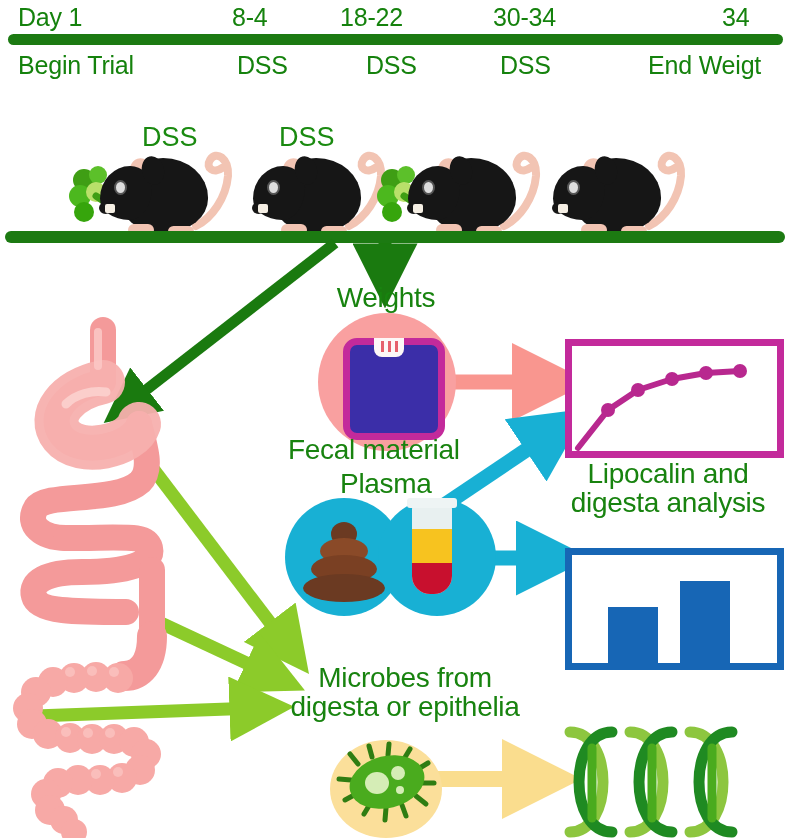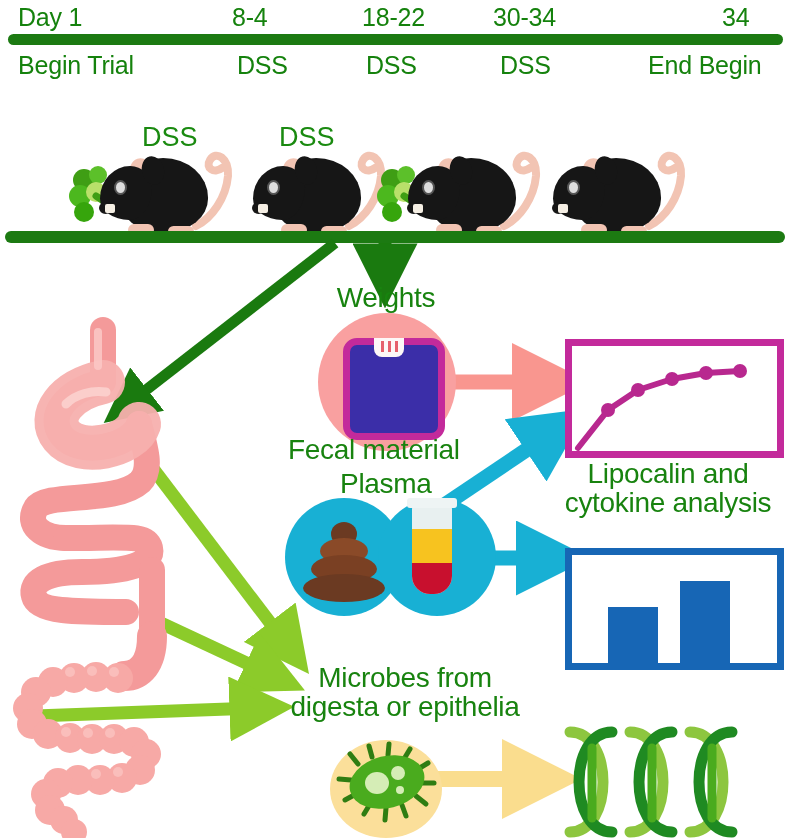--- a/index.html
+++ b/index.html
@@ -81,29 +81,29 @@
 </head>
 <body>
 
 <div class="stage">
 
   <div>
     <div class="tl-bar"></div>
 
     <div class="tl-top-label" style="left:18px">Day 1</div>
     <div class="tl-top-label" style="left:232px">8-4</div>
-    <div class="tl-top-label" style="left:362px">18-22</div>
+    <div class="tl-top-label" style="left:340px">18-22</div>
     <div class="tl-top-label" style="left:493px">30-34</div>
     <div class="tl-top-label" style="left:722px">34</div>
 
     <div class="tl-bot-label" style="left:18px">Begin Trial</div>
     <div class="tl-bot-label" style="left:237px">DSS</div>
     <div class="tl-bot-label" style="left:366px">DSS</div>
     <div class="tl-bot-label" style="left:500px">DSS</div>
-    <div class="tl-bot-label" style="left:648px">End Begin</div>
+    <div class="tl-bot-label" style="left:648px">End Weigt</div>
   </div>
 
   <div class="dss-tag" style="left:142px;top:122px">DSS</div>
   <div class="dss-tag" style="left:279px;top:122px">DSS</div>
 
   <div class="mouse" style="left:92px;top:136px">
     <svg class="broc" viewBox="0 0 48 58">
       <circle cx="14" cy="14" r="11" fill="#3f9e14"></circle>
       <circle cx="28" cy="9" r="9" fill="#5cc02a"></circle>
       <circle cx="10" cy="30" r="11" fill="#4cb81e"></circle>
@@ -355,21 +355,21 @@
         <circle cx="36" cy="64" r="7"></circle>
           <circle cx="66" cy="44" r="7"></circle>
         <circle cx="100" cy="33" r="7"></circle>
           <circle cx="134" cy="27" r="7"></circle>
         <circle cx="168" cy="25" r="7"></circle>
       </g>
     </svg>
   </div>
 
   <div class="lbl" style="left:548px;top:460px;width:240px">Lipocalin and
-cytokine analysis</div>
+digesta analysis</div>
   <div class="panel blue">
     <div class="bar" style="left:36px;width:50px;height:56px"></div>
     <div class="bar" style="left:108px;width:50px;height:82px"></div>
   </div>
 
 
   <svg width="220" height="110" viewBox="0 0 220 110" style="left:552px;top:728px">
     <g stroke-linecap="round" fill="none" stroke-width="11">
       <path d="M18 4 C62 4 62 104 18 104" stroke="#8dc63f"></path>
       <path d="M60 4 C16 4 16 104 60 104" stroke="#1f8a22"></path>

